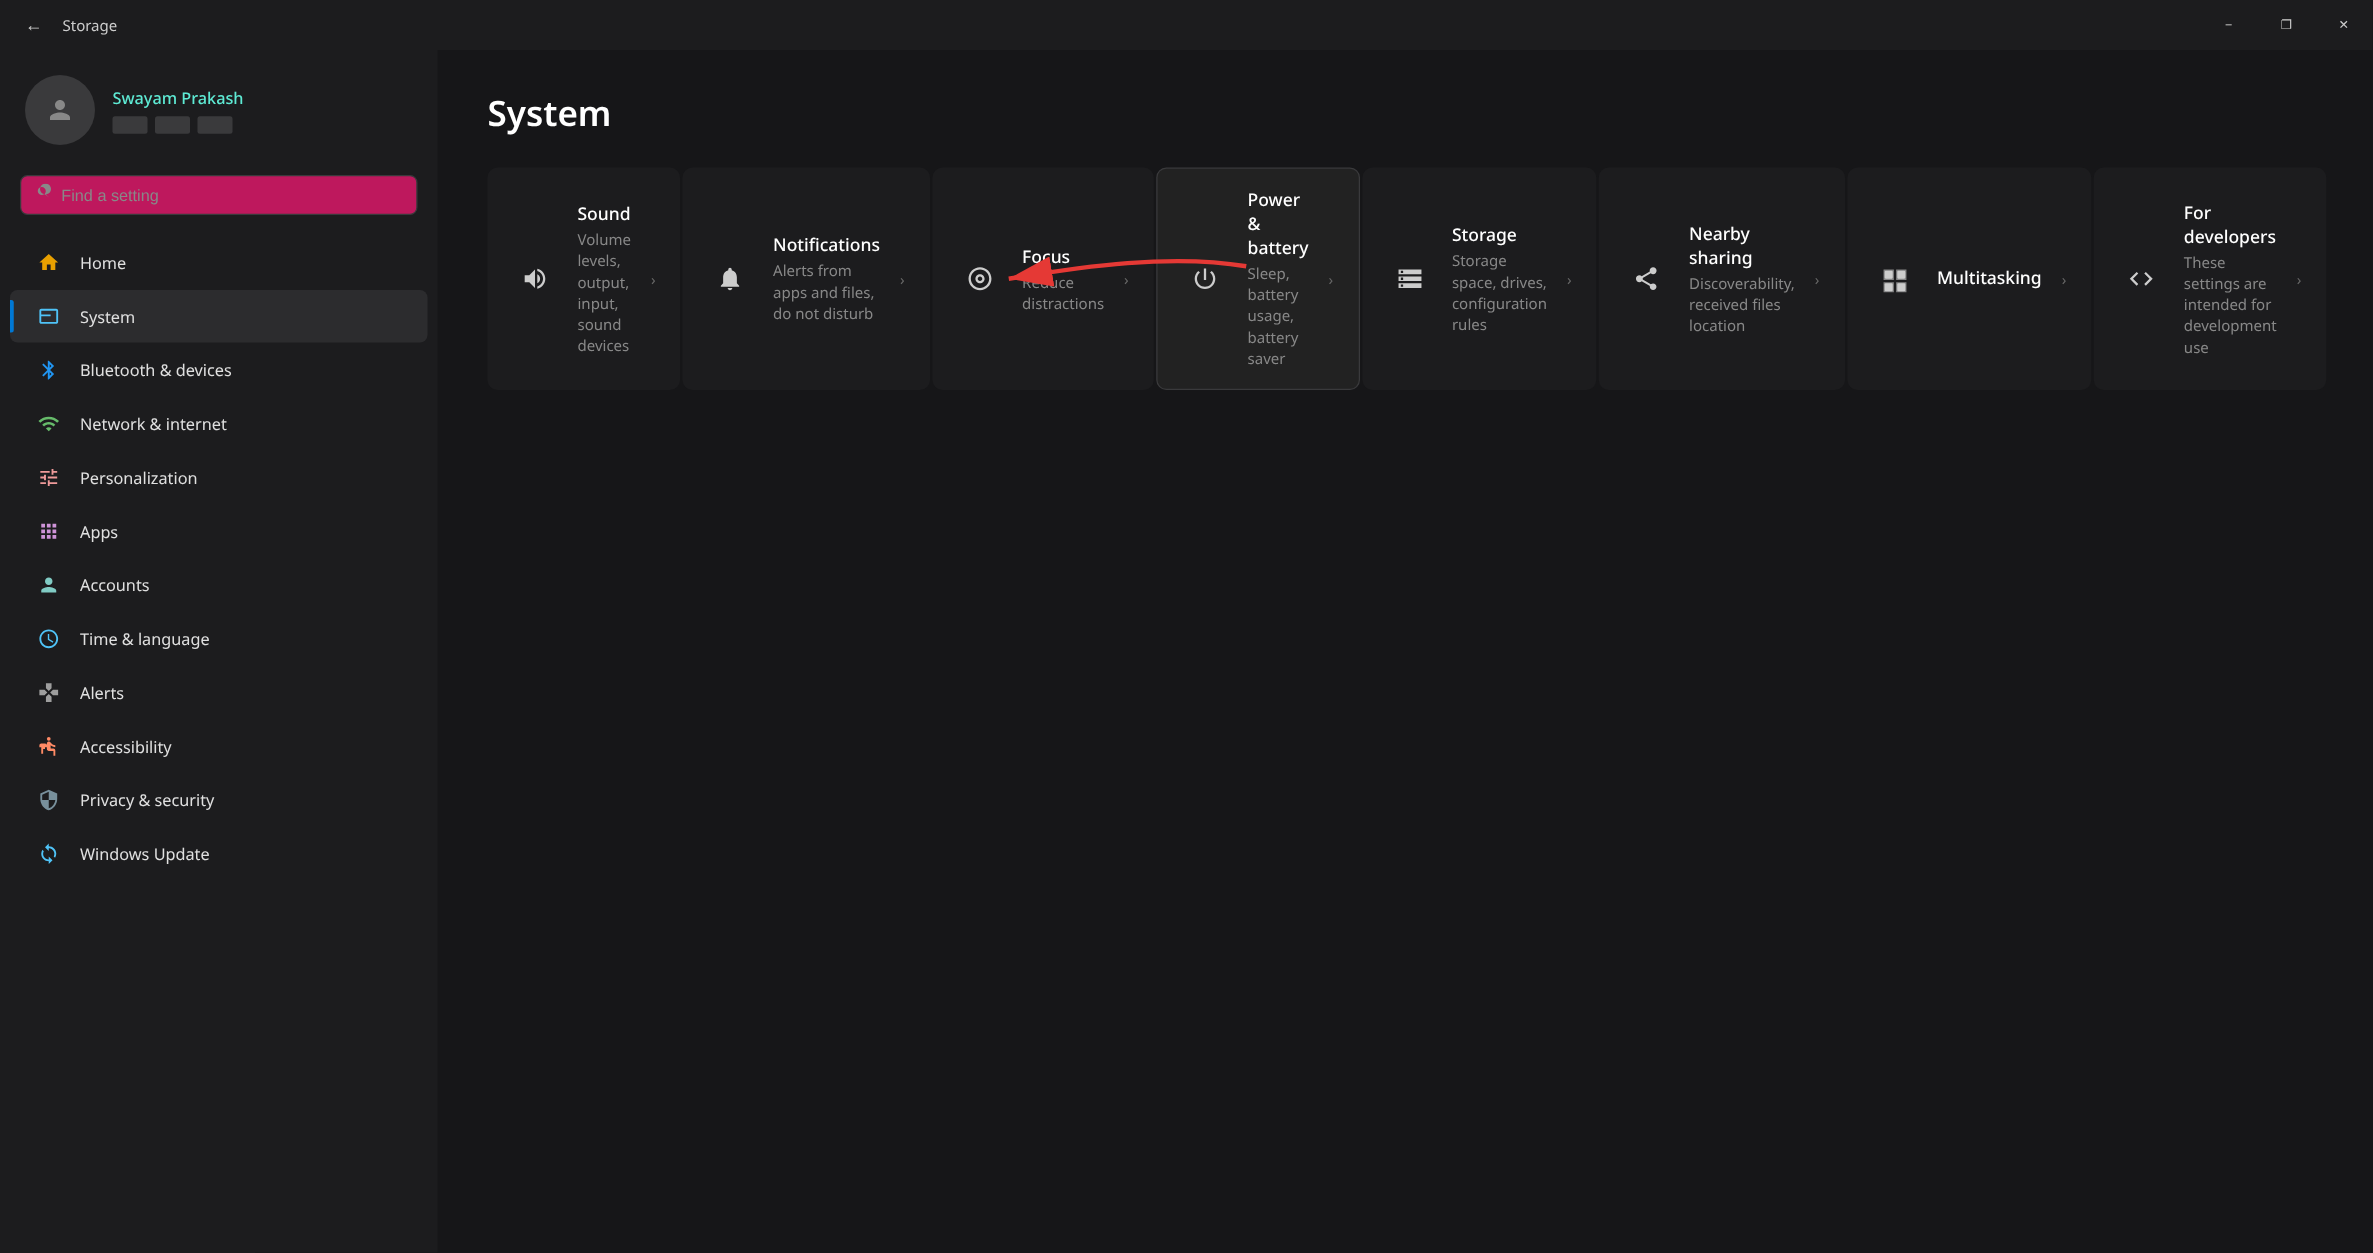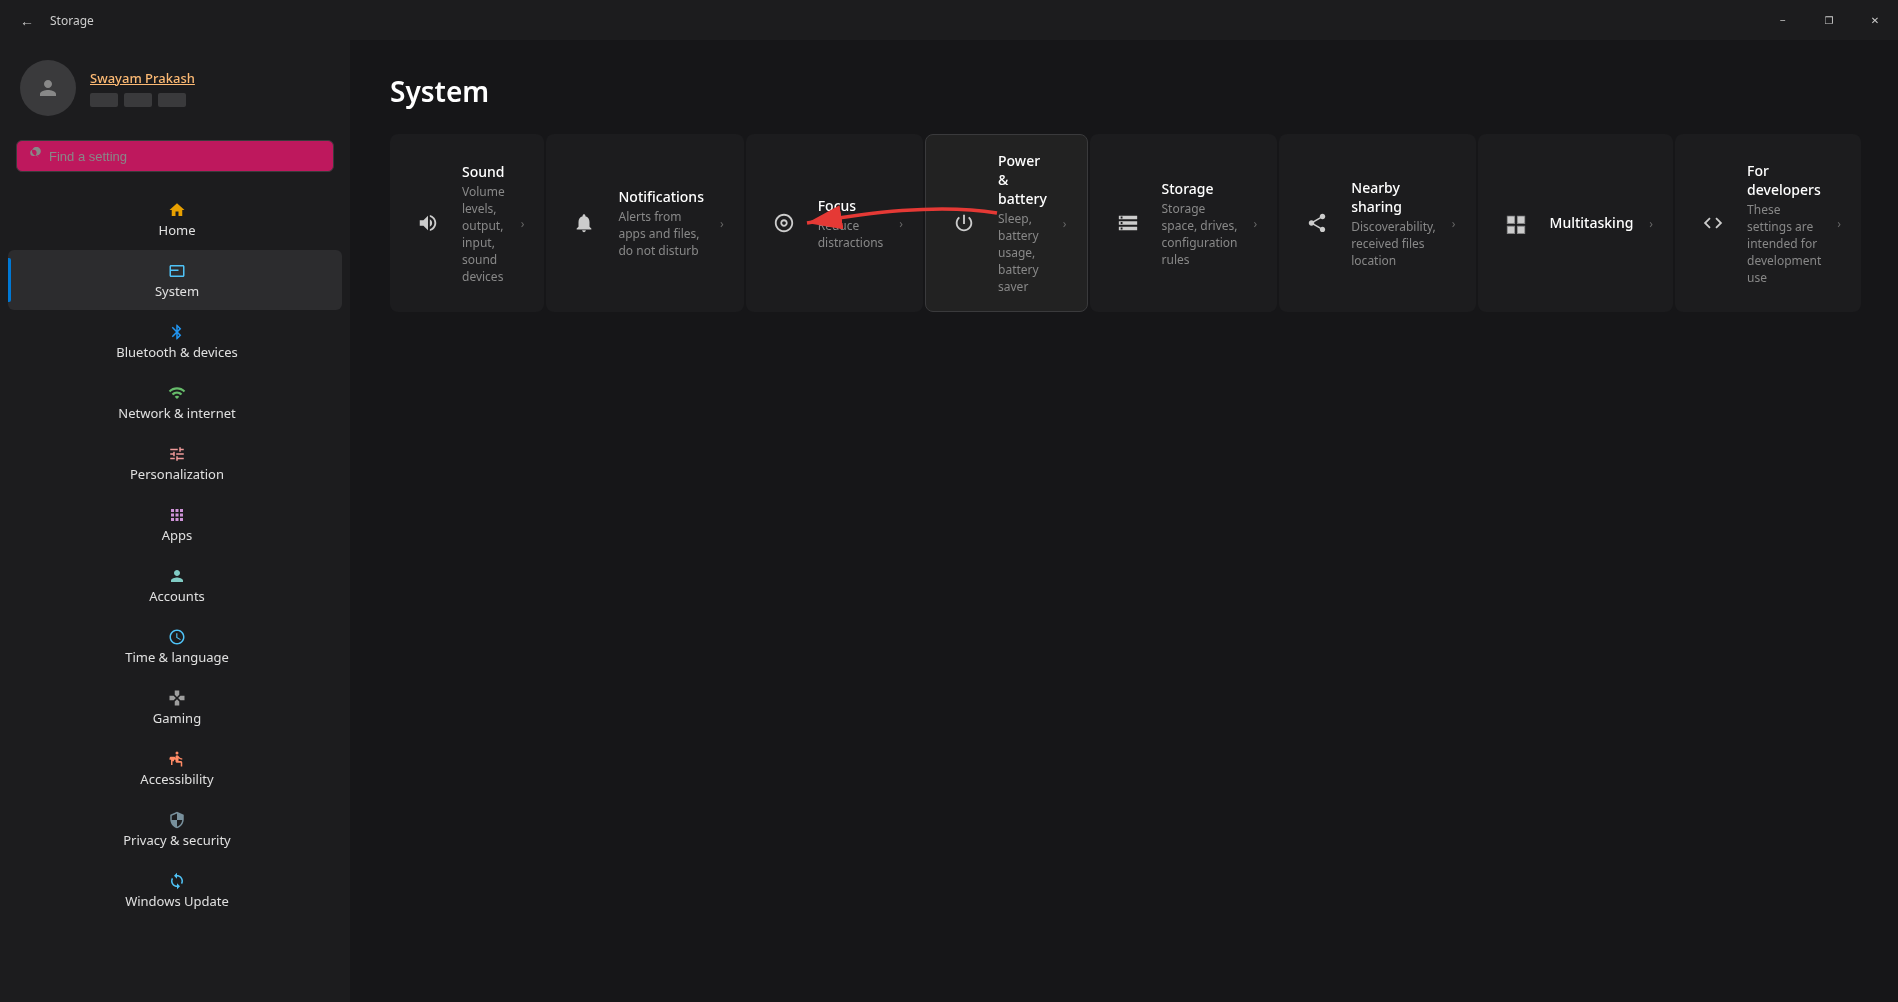--- a/index.html
+++ b/index.html
@@ -98,22 +98,21 @@
       flex-shrink: 0;
     }
     .user-info {
       display: flex;
       flex-direction: column;
       gap: 6px;
     }
     .user-name {
       font-size: 13px;
       font-weight: 500;
-      color: #fdba74;
-      text-decoration: underline;
+      color: #5eead4;
     }
     .user-dots {
       display: flex;
       gap: 6px;
     }
     .dot-block {
       width: 28px;
       height: 14px;
       background: #3a3a3c;
       border-radius: 2px;
@@ -142,25 +141,25 @@
       flex: 1;
     }
     .search-box input::placeholder { color: #888; }
     .search-icon-svg { color: #888; font-size: 13px; }
 
     
     .nav-item {
       display: flex;
       align-items: center;
       padding: 10px 16px 10px 20px;
+      gap: 14px;
       cursor: pointer;
       border-radius: 6px;
       margin: 1px 8px;
       position: relative;
-      flex-direction: column;
     }
     .nav-item.active {
       background: #2c2c2e;
     }
     .nav-item.active::before {
       content: '';
       position: absolute;
       left: 0;
       top: 8px;
       bottom: 8px;
@@ -374,21 +373,21 @@
         </div>
         <span class="nav-label">Time &amp; language</span>
       </div>
 
       <div class="nav-item">
         <div class="nav-icon icon-gaming">
           <svg width="18" height="18" viewBox="0 0 24 24" fill="currentColor">
               <path d="M15 7.5V2H9v5.5l3 3 3-3zM7.5 9H2v6h5.5l3-3-3-3zM9 16.5V22h6v-5.5l-3-3-3 3zM16.5 9l-3 3 3 3H22V9h-5.5z"></path>
             </svg>
         </div>
-        <span class="nav-label">Gaming</span>
+        <span class="nav-label">Alerts</span>
       </div>
 
       <div class="nav-item">
         <div class="nav-icon icon-accessibility">
           <svg width="18" height="18" viewBox="0 0 24 24" fill="currentColor">
               <circle cx="12" cy="4" r="2"></circle>
               <path d="M19 13v-2c-1.54.02-3.09-.75-4.07-1.83l-1.29-1.43c-.17-.19-.38-.34-.61-.45-.01 0-.01-.01-.02-.01H13c-.35-.2-.75-.3-1.19-.26C10.76 7.11 10 8.04 10 9.09V15c0 1.1.9 2 2 2h5v5h2v-5.5c0-1.1-.9-2-2-2h-3v-3.45c1.29 1.07 3.25 1.94 5 1.95zm-9 7H8v-5H6v5H4v-7H2v-2c0-1.1.9-2 2-2h4c.55 0 1.05.22 1.41.59.36.36.59.86.59 1.41v2h-2v7z"></path>
             </svg>
         </div>
         <span class="nav-label">Accessibility</span>

